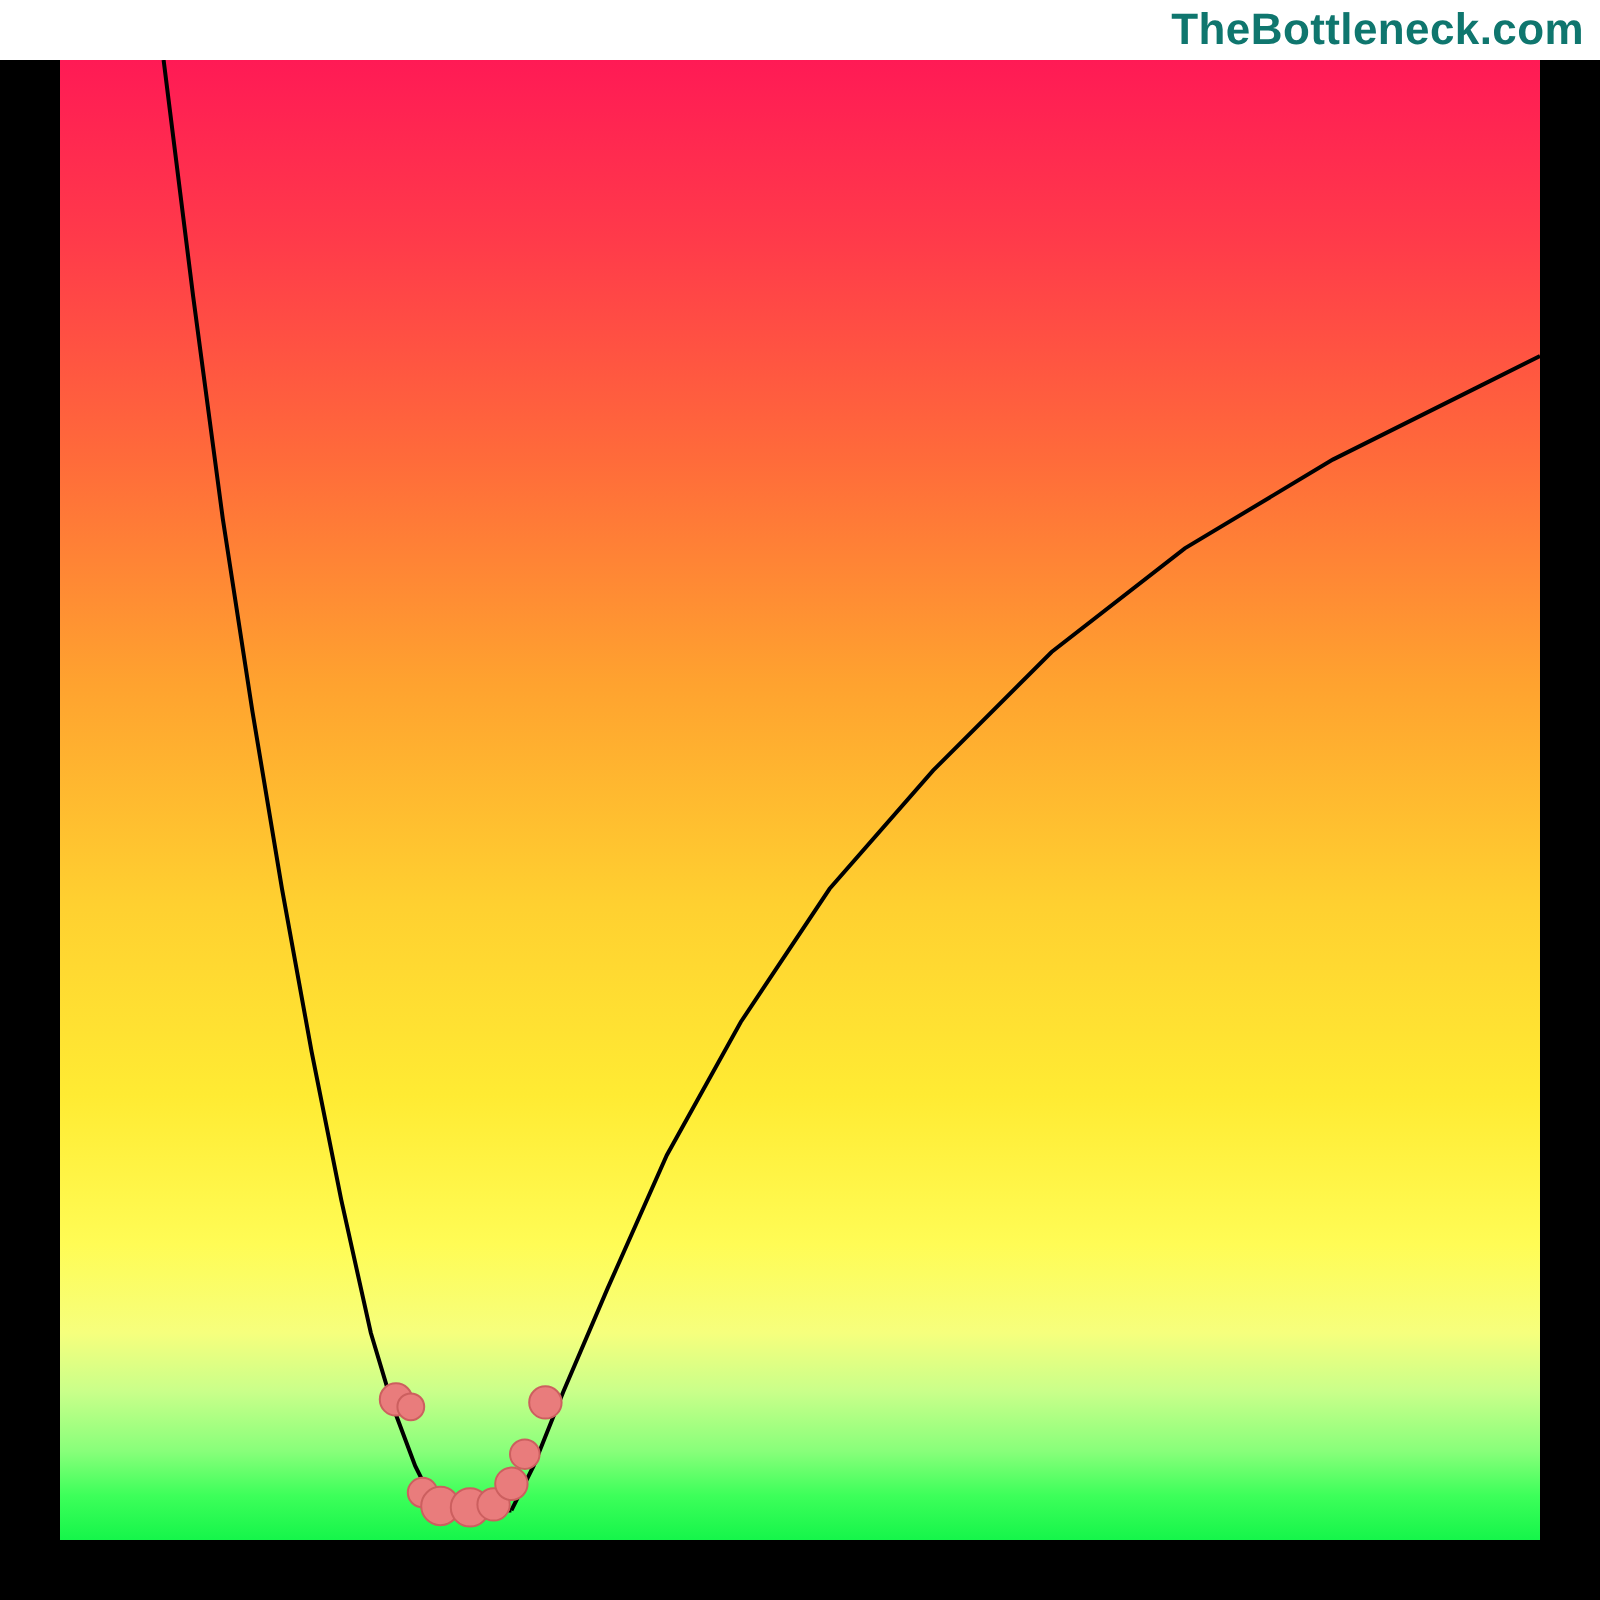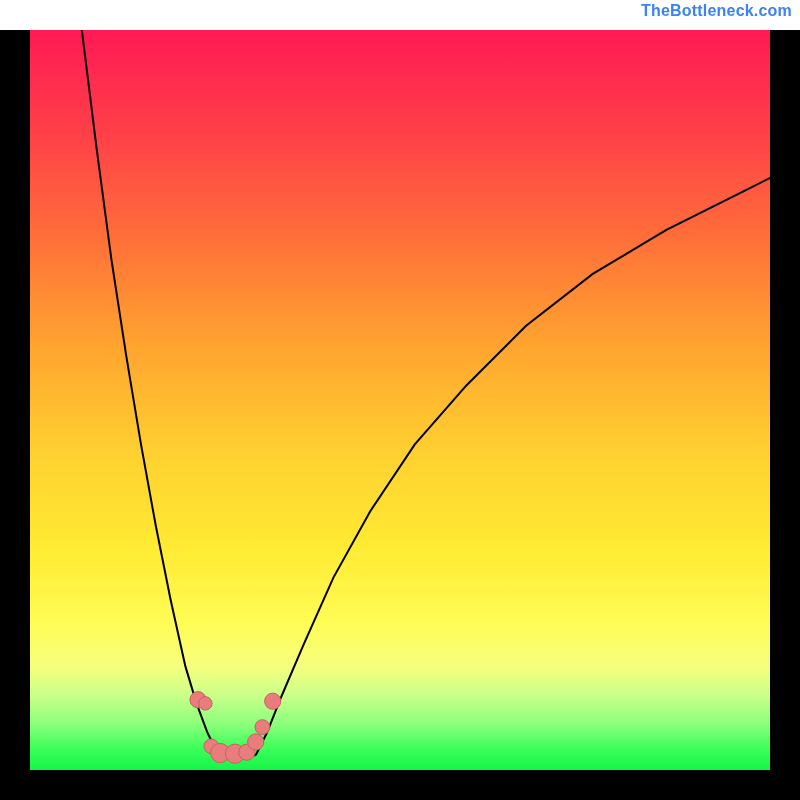--- a/index.html
+++ b/index.html
@@ -13,23 +13,23 @@
   }
   .container {
     position: relative;
     width: 800px;
     height: 800px;
   }
   .watermark {
     position: absolute;
     top: 2px;
     right: 8px;
-    font-size: 16px;
+    font-size: 22px;
     font-weight: 600;
-    color: #3b82f6;
+    color: #0f766e;
     letter-spacing: 0.2px;
     z-index: 20;
   }
   .panel {
     position: absolute;
     left: 30px;
     top: 30px;
     width: 740px;
     height: 740px;
     background: #000;

